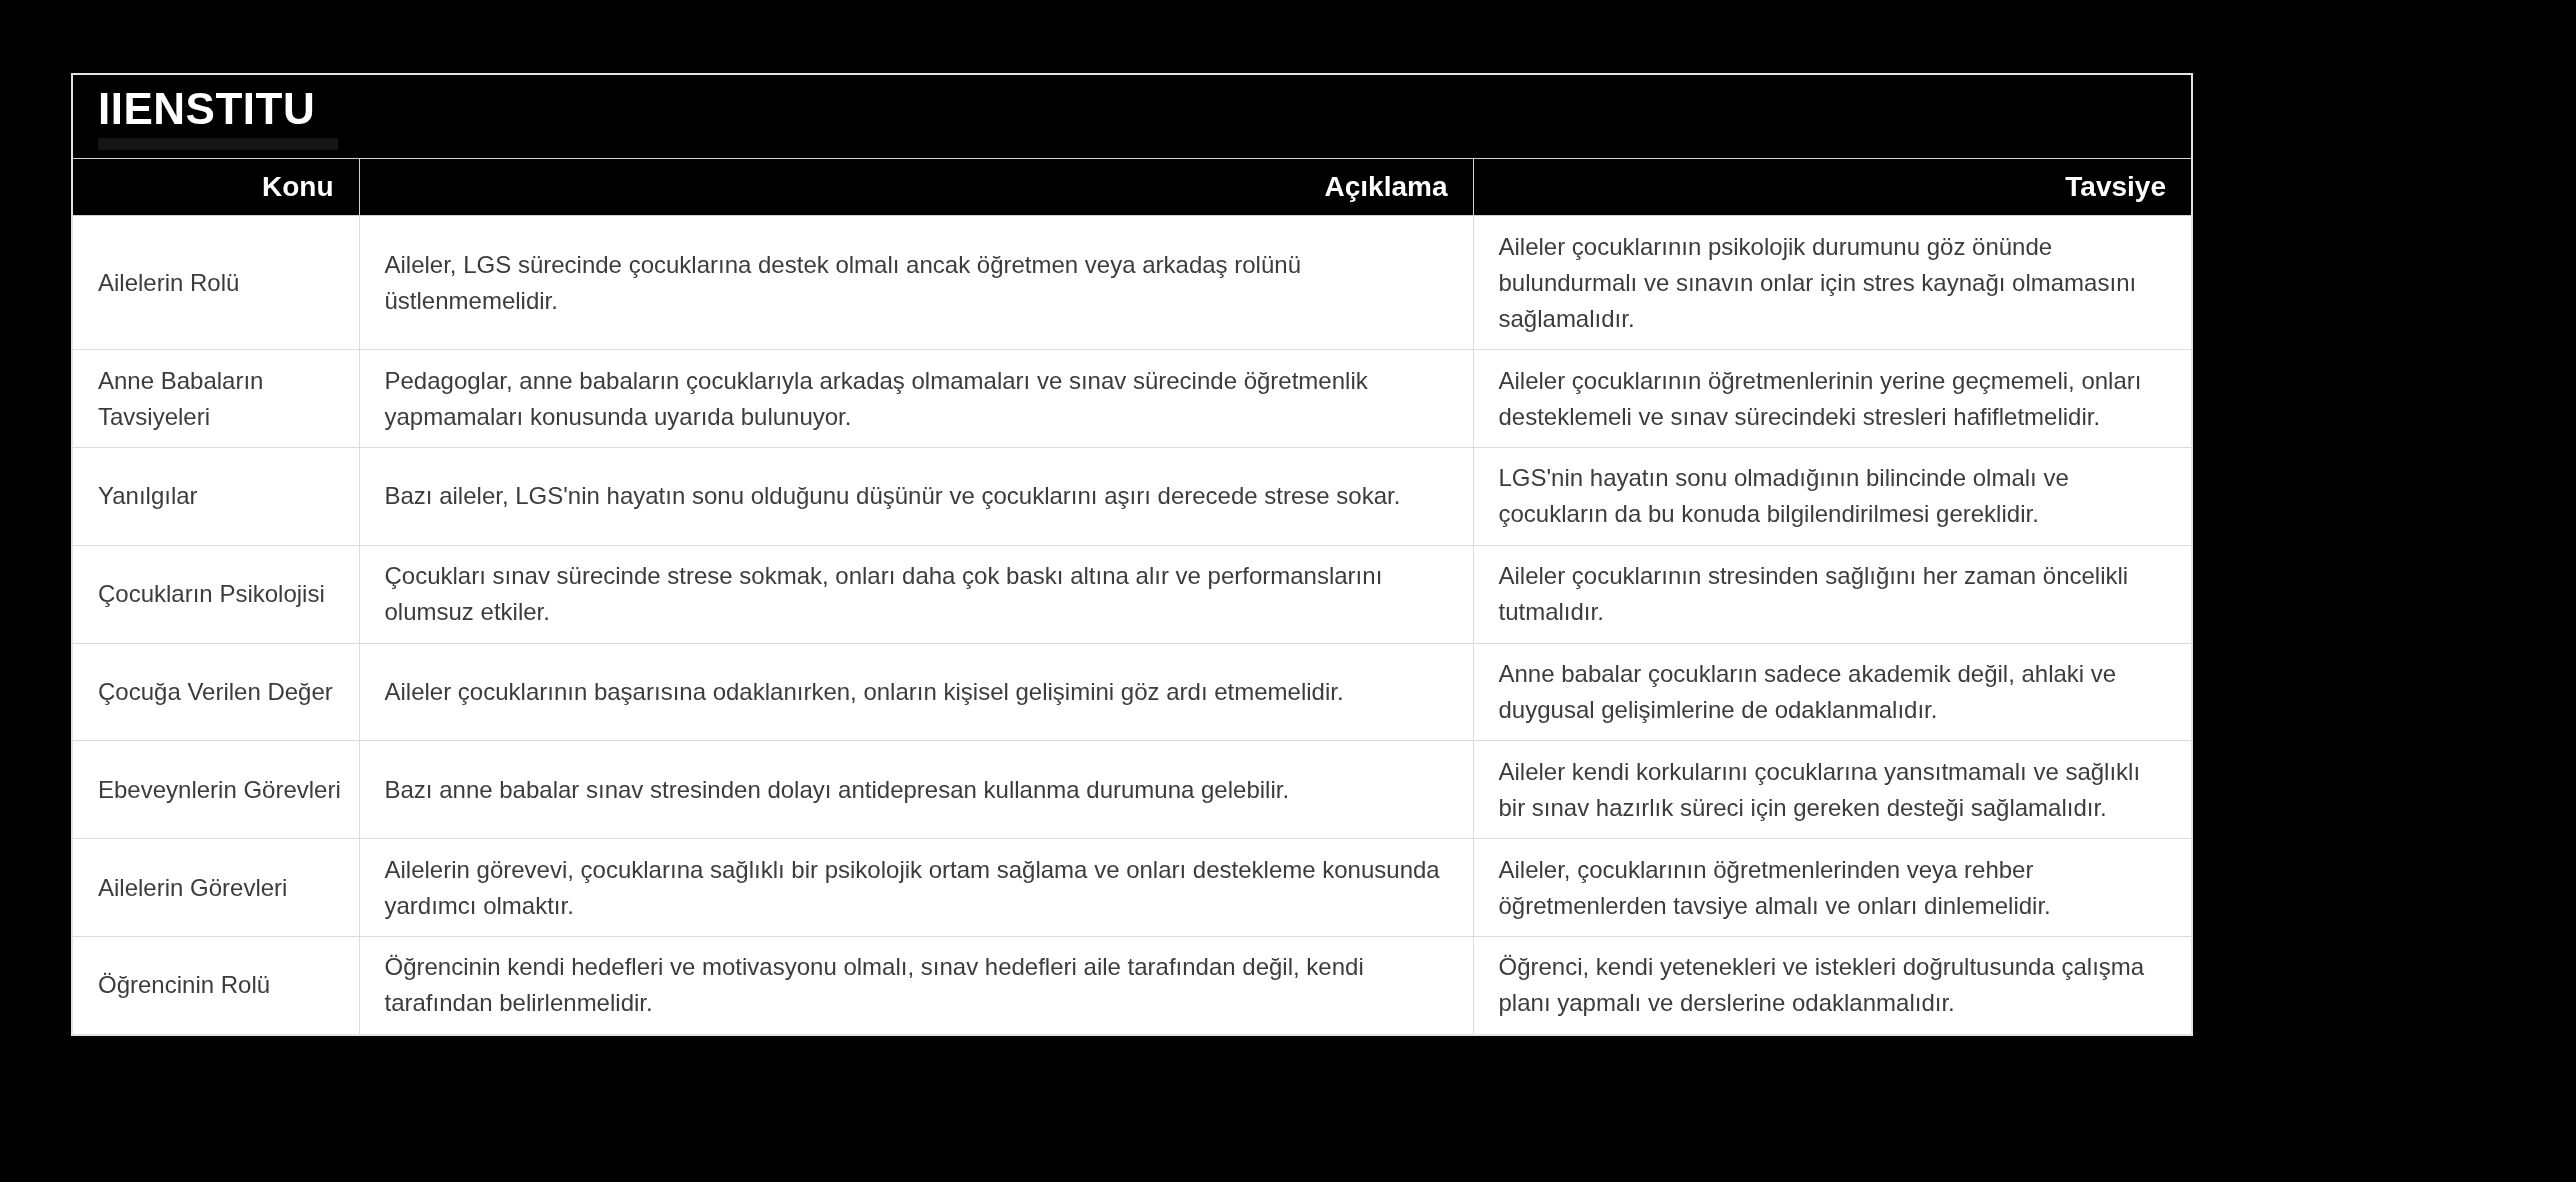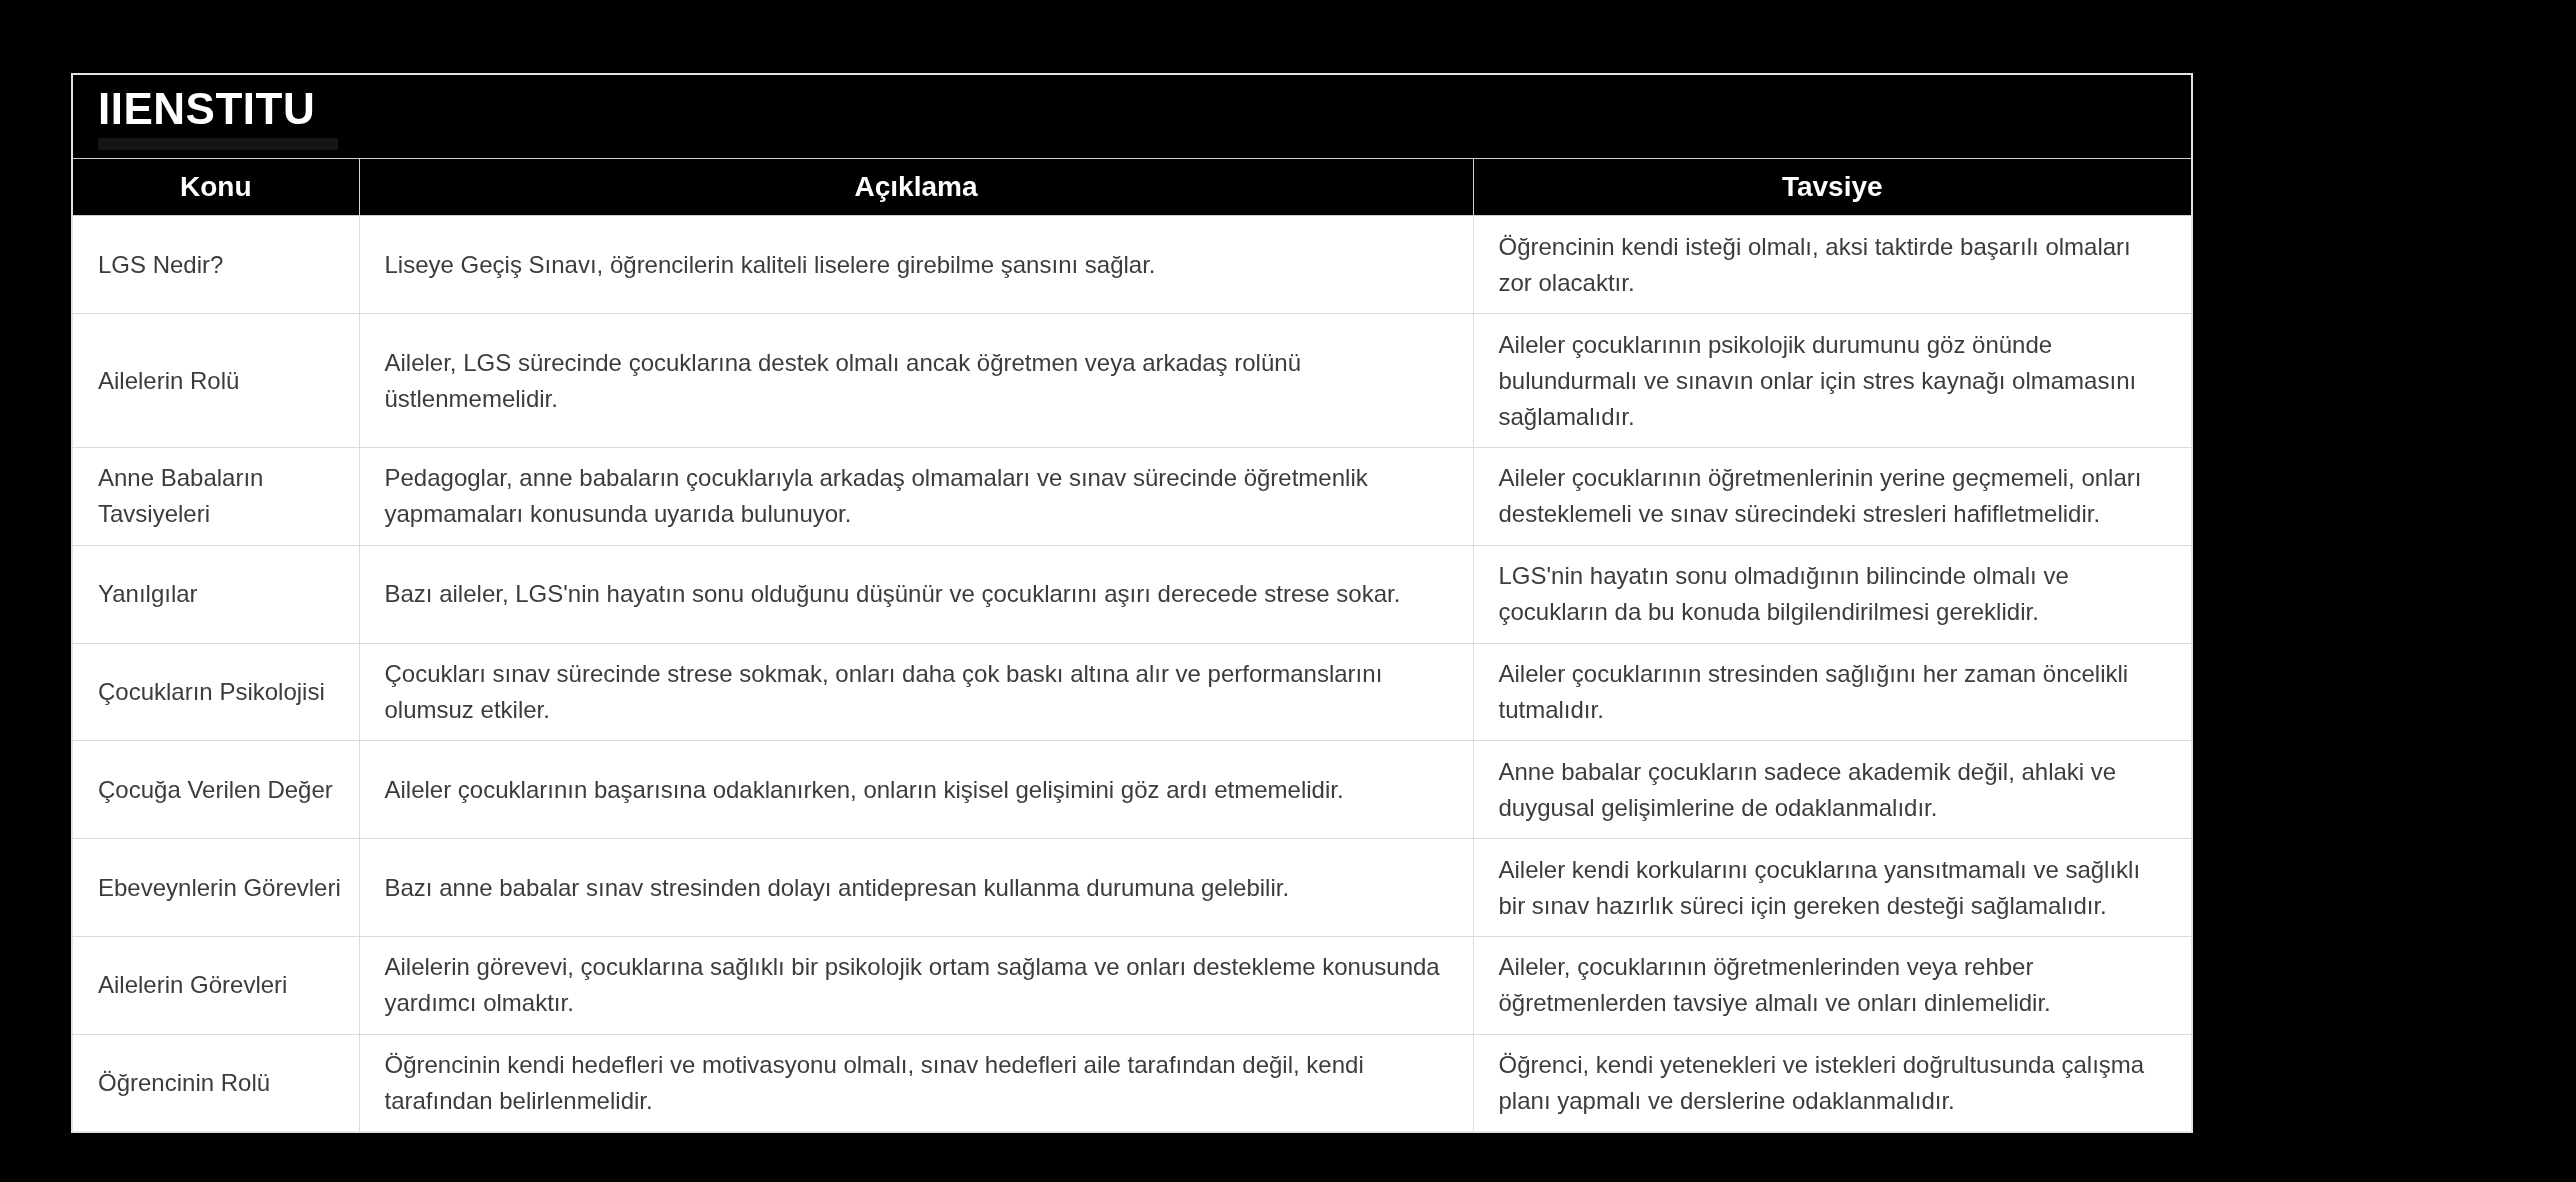--- a/index.html
+++ b/index.html
@@ -49,21 +49,21 @@
     table-layout: fixed;
   }
   col.c-konu     { width: 286px; }
   col.c-aciklama { width: 1114px; }
   col.c-tavsiye  { width: auto; }
   thead th {
     background: #000000;
     color: #ffffff;
     font-size: 28px;
     font-weight: 700;
-    text-align: center;
+    text-align: right;
     padding: 12.4px 25px;
     border-right: 1.9px solid #cfcfcf;
     border-bottom: 1.9px solid #cfcfcf;
   }
   thead th:last-child { border-right: none; }
   tbody td {
     background: #ffffff;
     color: #3c3c3c;
     font-size: 24px;
     line-height: 1.5;
@@ -92,25 +92,20 @@
       <col class="c-tavsiye">
     </colgroup>
     <thead>
       <tr>
         <th>Konu</th>
         <th>Açıklama</th>
         <th>Tavsiye</th>
       </tr>
     </thead>
     <tbody id="tbody">
-  <tr>
-    <td class="konu">LGS Nedir?</td>
-    <td class="aciklama">Liseye Geçiş Sınavı, öğrencilerin kaliteli liselere girebilme şansını sağlar.</td>
-    <td class="tavsiye">Öğrencinin kendi isteği olmalı, aksi taktirde başarılı olmaları zor olacaktır.</td>
-  </tr>
 
 
   <tr>
     <td class="konu">Ailelerin Rolü</td>
     <td class="aciklama">Aileler, LGS sürecinde çocuklarına destek olmalı ancak öğretmen veya arkadaş rolünü üstlenmemelidir.</td>
     <td class="tavsiye">Aileler çocuklarının psikolojik durumunu göz önünde bulundurmalı ve sınavın onlar için stres kaynağı olmamasını sağlamalıdır.</td>
   </tr>
 
   <tr>
     <td class="konu">Anne Babaların Tavsiyeleri</td>

